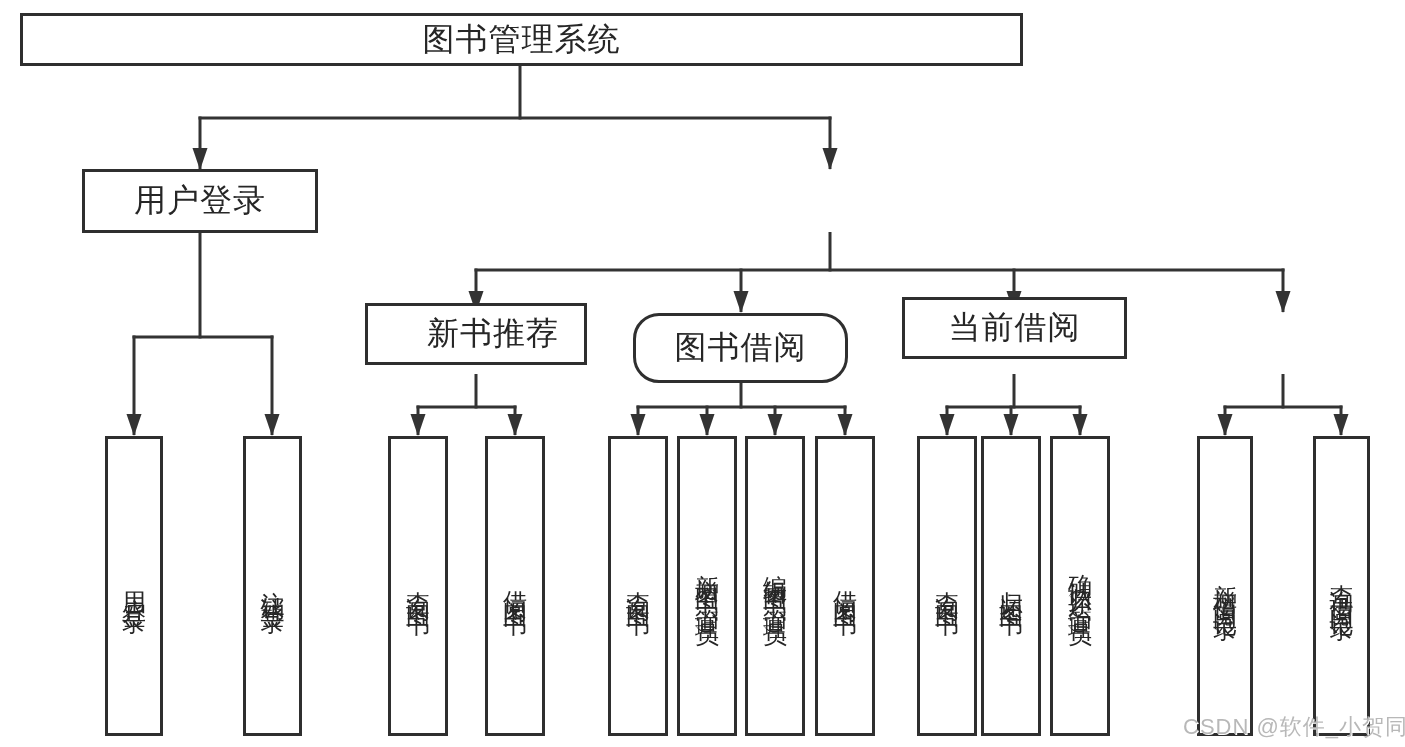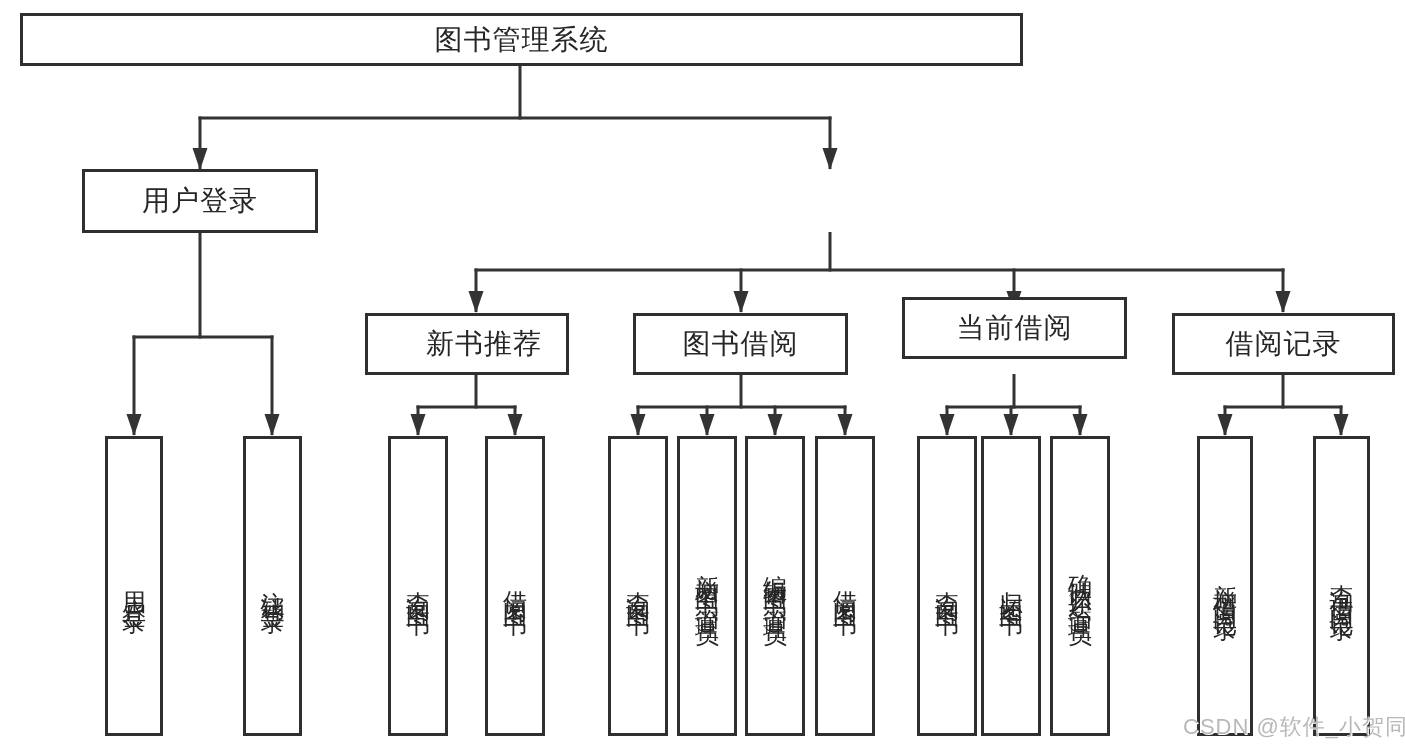--- a/index.html
+++ b/index.html
@@ -25,21 +25,21 @@
     position: absolute;
     box-sizing: border-box;
     border: 3px solid #2f2f2f;
     background: #ffffff;
     display: flex;
     align-items: center;
     justify-content: center;
     color: #262626;
   }
   .hlabel {
-    font-size: 28px;
+    font-size: 32px;
     letter-spacing: 1px;
     white-space: nowrap;
   }
   .vlabel {
     writing-mode: vertical-rl;
     text-orientation: mixed;
     font-size: 24px;
     letter-spacing: 7px;
     line-height: 1;
     white-space: nowrap;
@@ -111,31 +111,28 @@
   </svg>
 
   <div class="node" style="left:20px; top:13px; width:1003px; height:53px;">
     <span class="hlabel">图书管理系统</span>
   </div>
 
   <div class="node" style="left:82px; top:169px; width:236px; height:64px;">
     <span class="hlabel">用户登录</span>
   </div>
 
-  <div class="node" style="left:365px; top:313px; width:204px; height:62px;padding-left:34px;">
+  <div class="node" style="left:365px; top:303px; width:222px; height:62px;padding-left:34px;">
     <span class="hlabel">新书推荐</span>
   </div>
-  <div class="node" style="left:633px; top:313px; width:215px; height:62px;">
+  <div class="node" style="left:633px; top:313px; width:215px; height:70px;border-radius:26px;">
     <span class="hlabel">图书借阅</span>
   </div>
   <div class="node" style="left:902px; top:297px; width:225px; height:62px;">
     <span class="hlabel">当前借阅</span>
-  </div>
-  <div class="node" style="left:1172px; top:313px; width:223px; height:62px;">
-    <span class="hlabel">借阅记录</span>
   </div>
 
   <div class="node" style="left:105px; top:436px; width:58px; height:300px;">
     <span class="vlabel">用户登录</span>
   </div>
   <div class="node" style="left:243px; top:436px; width:59px; height:300px;">
     <span class="vlabel">注销登录</span>
   </div>
 
   <div class="node" style="left:388px; top:436px; width:60px; height:300px;">

